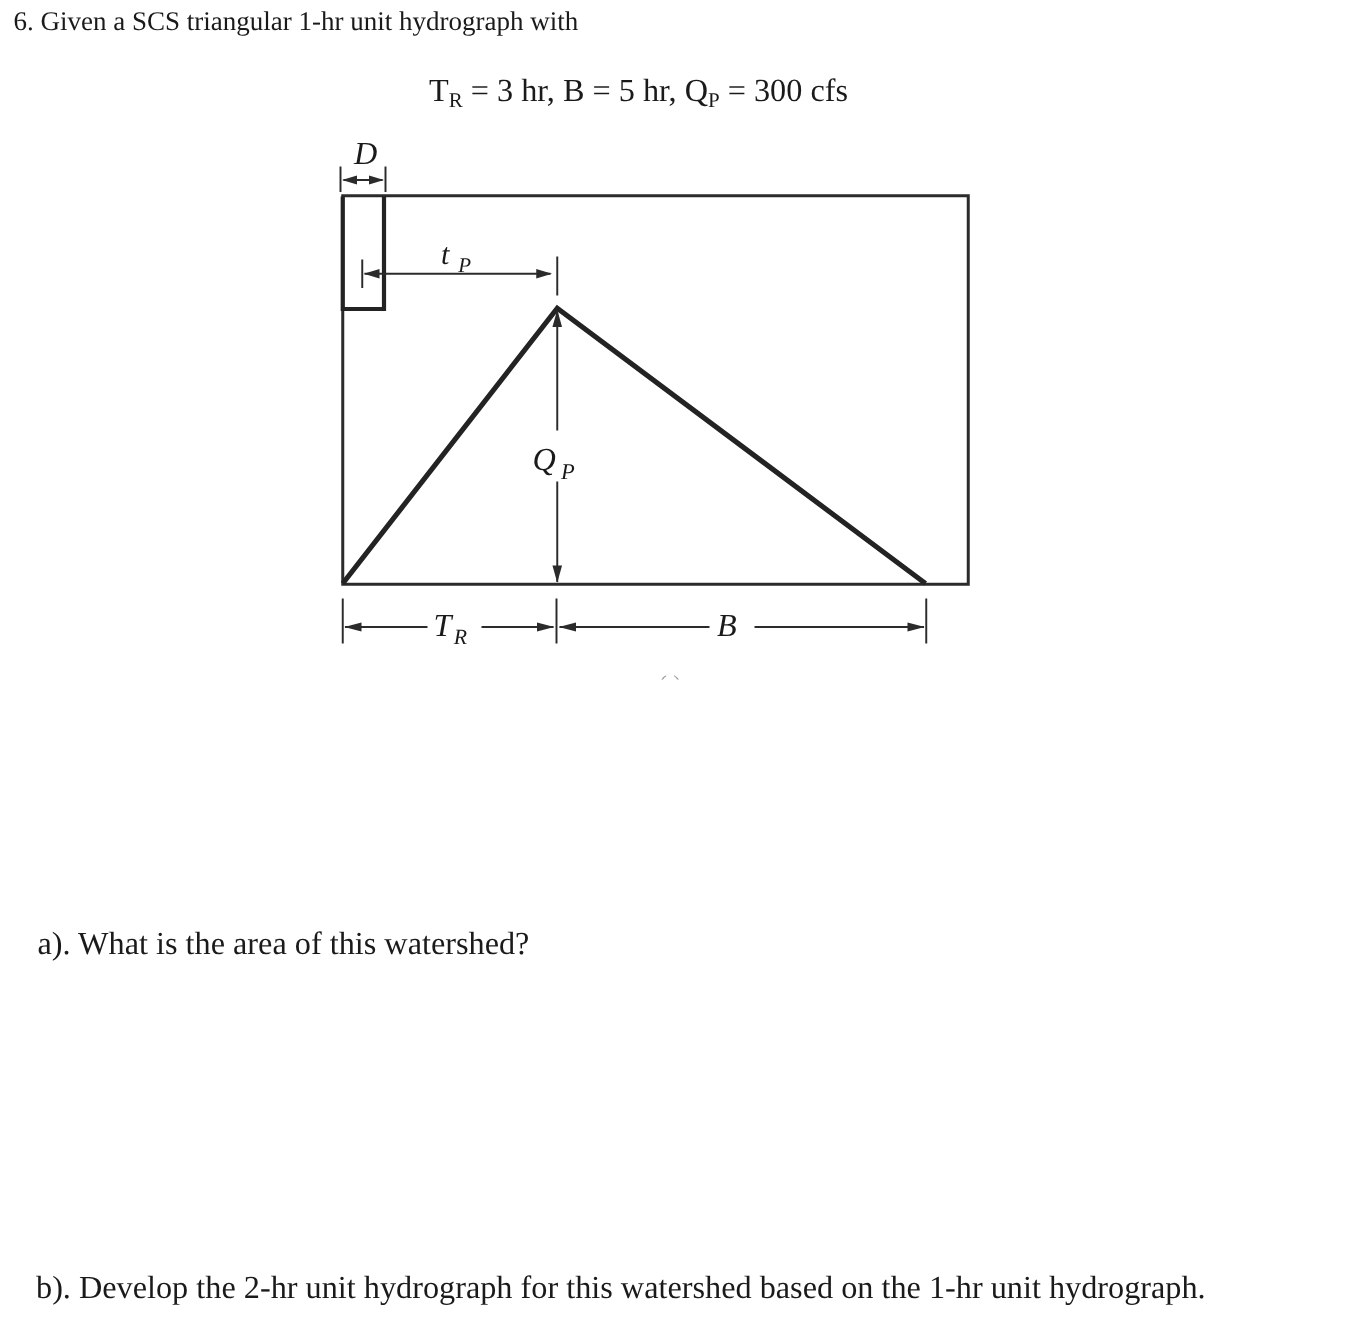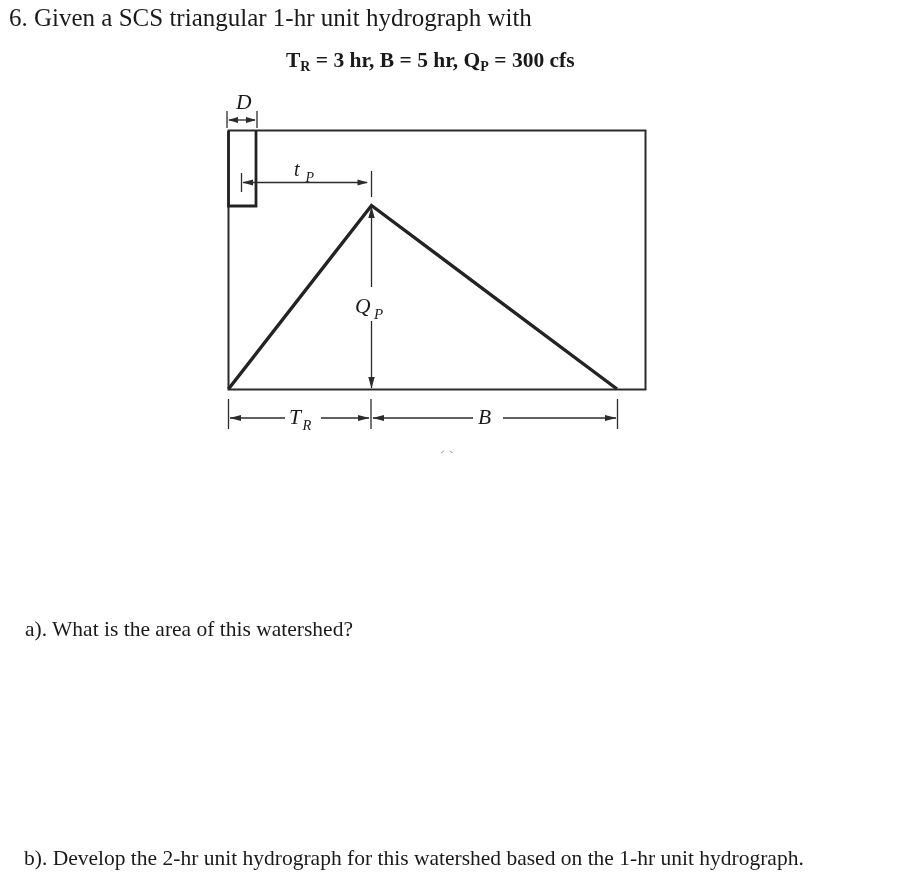--- a/index.html
+++ b/index.html
@@ -1,22 +1,22 @@
 <!DOCTYPE html>
 <html><head>
 <meta charset="utf-8">
 <style>
   html,body{margin:0;padding:0;}
   body{
     width:906px;height:892px;background:#ffffff;position:relative;overflow:hidden;
     font-family:"Liberation Serif", serif;color:#1a1a1a;
   }
   .page{position:absolute;inset:0;background:#ffffff;}
-  .title{position:absolute;left:9px;top:4px;margin:0;font-size:25px;white-space:nowrap;}
-  .equation{position:absolute;left:286px;top:48px;margin:0;font-size:21.5px;white-space:nowrap;font-weight:bold;}
+  .title{position:absolute;left:9px;top:4px;margin:0;font-size:18px;white-space:nowrap;}
+  .equation{position:absolute;left:286px;top:48px;margin:0;font-size:21.5px;white-space:nowrap;}
   .sub{font-size:14px;vertical-align:-4px;line-height:1;}
   .fig{position:absolute;left:0;top:85px;}
   .figtext{font-family:"Liberation Serif", serif;font-style:italic;fill:#1a1a1a;}
   .qa{position:absolute;left:9px;top:601px;margin:16px;font-size:21.5px;white-space:nowrap;}
   .qb{position:absolute;left:8px;top:830px;margin:16px;font-size:21.5px;white-space:nowrap;}
 </style>
 </head>
 <body>
 
 <div class="page">

